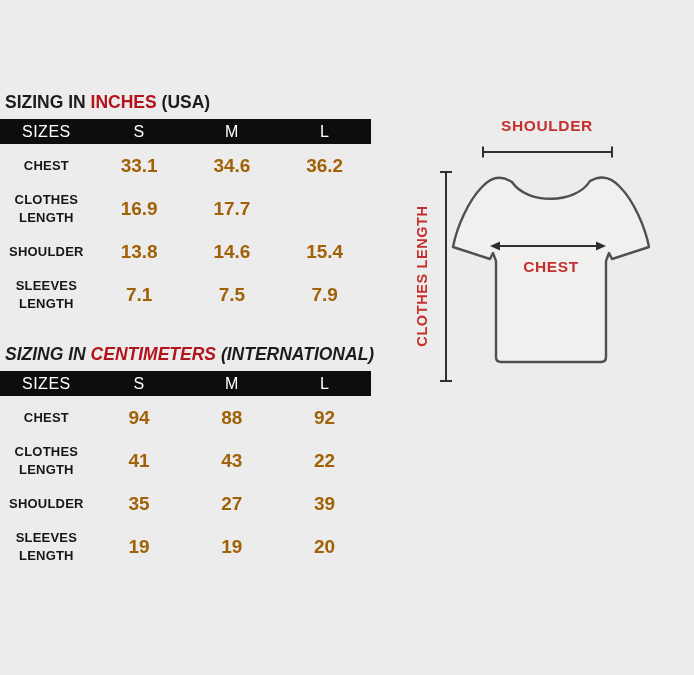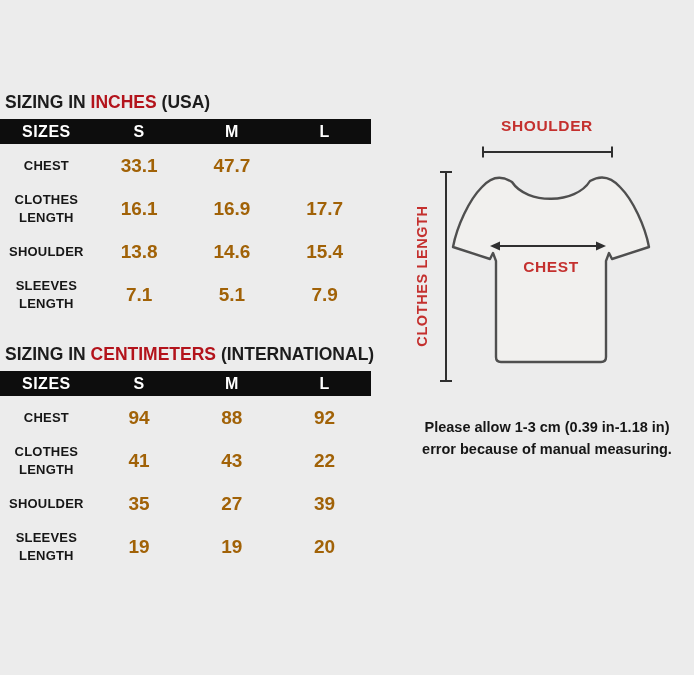--- a/index.html
+++ b/index.html
@@ -20,21 +20,21 @@
   .size-title .unit{color:#b3131b;}
   .size-table{
     position:absolute;left:0;width:371px;
   }
   .t-header{
     display:grid;grid-template-columns:repeat(4,1fr);
     background:#0d0d0d;height:25px;align-items:center;
   }
   .t-header .hcell{
     text-align:center;color:#ffffff;
-    font-size:16px;font-weight:700;letter-spacing:.5px;
+    font-size:16px;font-weight:400;letter-spacing:.5px;
   }
   .t-row{
     display:grid;grid-template-columns:repeat(4,1fr);
     height:43px;align-items:center;
   }
   .t-row .label{
     text-align:center;font-size:13px;font-weight:700;color:#161616;
     line-height:1.35;padding:0 4px;letter-spacing:.2px;
   }
   .t-row .val{
@@ -75,43 +75,43 @@
   <div class="size-table" style="top:119px;">
     <div class="t-header">
       <div class="hcell">SIZES</div>
       <div class="hcell">S</div>
       <div class="hcell">M</div>
       <div class="hcell">L</div>
     </div>
     <div class="t-row">
       <div class="label">CHEST</div>
       <div class="val">33.1</div>
-      <div class="val">47.7</div>
+      <div class="val">34.6</div>
+      <div class="val">36.2</div>
     </div>
     <div class="t-row">
       <div class="label">CLOTHES LENGTH</div>
-      <div class="val">16.1</div>
       <div class="val">16.9</div>
       <div class="val">17.7</div>
     </div>
     <div class="t-row">
       <div class="label">SHOULDER</div>
       <div class="val">13.8</div>
       <div class="val">14.6</div>
       <div class="val">15.4</div>
     </div>
     <div class="t-row">
       <div class="label">SLEEVES LENGTH</div>
       <div class="val">7.1</div>
-      <div class="val">5.1</div>
+      <div class="val">7.5</div>
       <div class="val">7.9</div>
     </div>
   </div>
 
-  <div class="size-title" style="top:344px;">
+  <div class="size-title" style="top:344px;font-style:italic;">
     <span>SIZING IN</span>
     <span class="unit">CENTIMETERS</span>
     <span>(INTERNATIONAL)</span>
   </div>
 
   <div class="size-table" style="top:371px;">
     <div class="t-header">
       <div class="hcell">SIZES</div>
       <div class="hcell">S</div>
       <div class="hcell">M</div>
@@ -175,19 +175,15 @@
         <line x1="98" y1="151" x2="198" y2="151" stroke="#2f2f2f" stroke-width="2"></line>
         <polygon points="90,151 100,146.5 100,155.5" fill="#2f2f2f"></polygon>
         <polygon points="206,151 196,146.5 196,155.5" fill="#2f2f2f"></polygon>
       </g>
     </svg>
 
     <div class="dg-label" id="shoulder-label">SHOULDER</div>
     <div class="dg-label" id="chest-label">CHEST</div>
     <div class="dg-label" id="clothes-length-label">CLOTHES LENGTH</div>
 
-    <div id="note">
-      <div>Please allow 1-3 cm (0.39 in-1.18 in)</div>
-      <div>error because of manual measuring.</div>
-    </div>
   </div>
 
 </div>
 
 </body></html>

